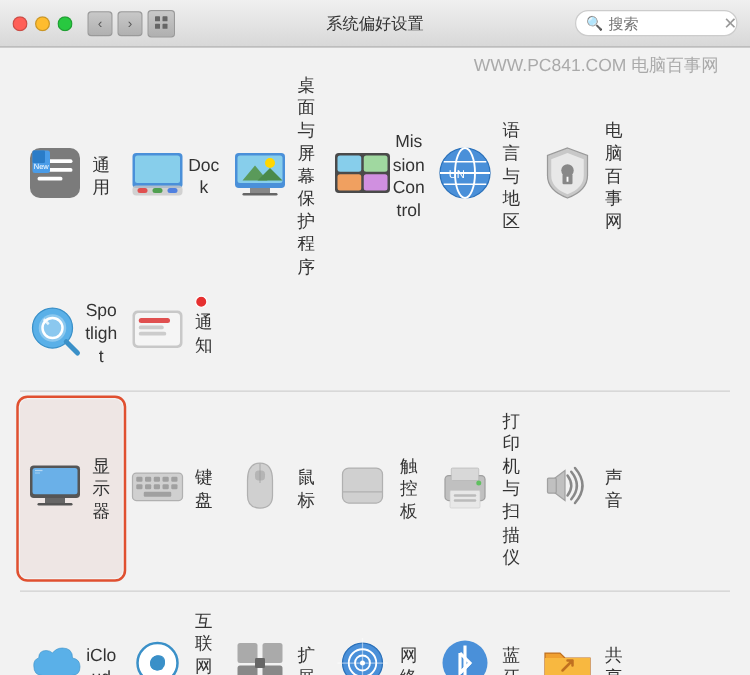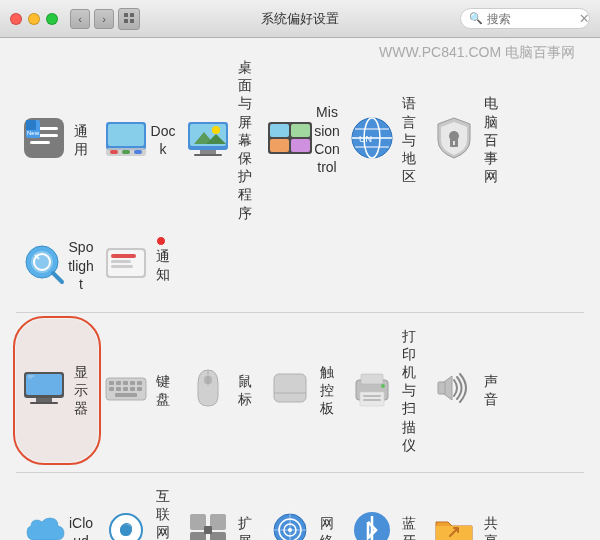--- a/index.html
+++ b/index.html
@@ -145,21 +145,20 @@
       align-items: center;
       padding: 8px 4px;
       cursor: pointer;
       border-radius: 6px;
       position: relative;
     }
     .icon-item.selected {
       outline: 2px solid #e05030;
       outline-offset: 1px;
       background: rgba(200,80,50,0.07);
-      border-radius: 28px;
     }
 
     .icon-img {
       width: 52px;
       height: 52px;
       display: flex;
       align-items: center;
       justify-content: center;
       font-size: 34px;
       margin-bottom: 4px;
@@ -316,21 +315,21 @@
           <circle cx="22" cy="22" r="16" fill="#5ab0e8" stroke="#3a90c8" stroke-width="1"></circle>
           <circle cx="22" cy="22" r="11" fill="white" opacity="0.3"></circle>
           <line x1="33" y1="33" x2="42" y2="42" stroke="#3a90c8" stroke-width="4" stroke-linecap="round"></line>
           <circle cx="22" cy="22" r="8" fill="none" stroke="white" stroke-width="2"></circle>
           <line x1="15" y1="15" x2="19" y2="19" stroke="white" stroke-width="2" opacity="0.8"></line>
         </svg>
       </div>
       <span class="icon-label">Spotlight</span>
     </div>
 
-    <div class="icon-item" style="position:relative;font-family:Liberation Serif, serif;">
+    <div class="icon-item" style="position:relative;">
       <div class="icon-img">
         <svg width="48" height="48" viewBox="0 0 48 48">
           <rect x="4" y="8" width="40" height="30" rx="4" fill="#c8c8c8"></rect>
           <rect x="6" y="10" width="36" height="26" rx="3" fill="#f5f5f5"></rect>
           <rect x="9" y="14" width="25" height="4" rx="2" fill="#e05050"></rect>
           <rect x="9" y="20" width="20" height="3" rx="1.5" fill="#ccc"></rect>
           <rect x="9" y="25" width="22" height="3" rx="1.5" fill="#ccc"></rect>
         </svg>
       </div>
       <div class="badge"></div>

